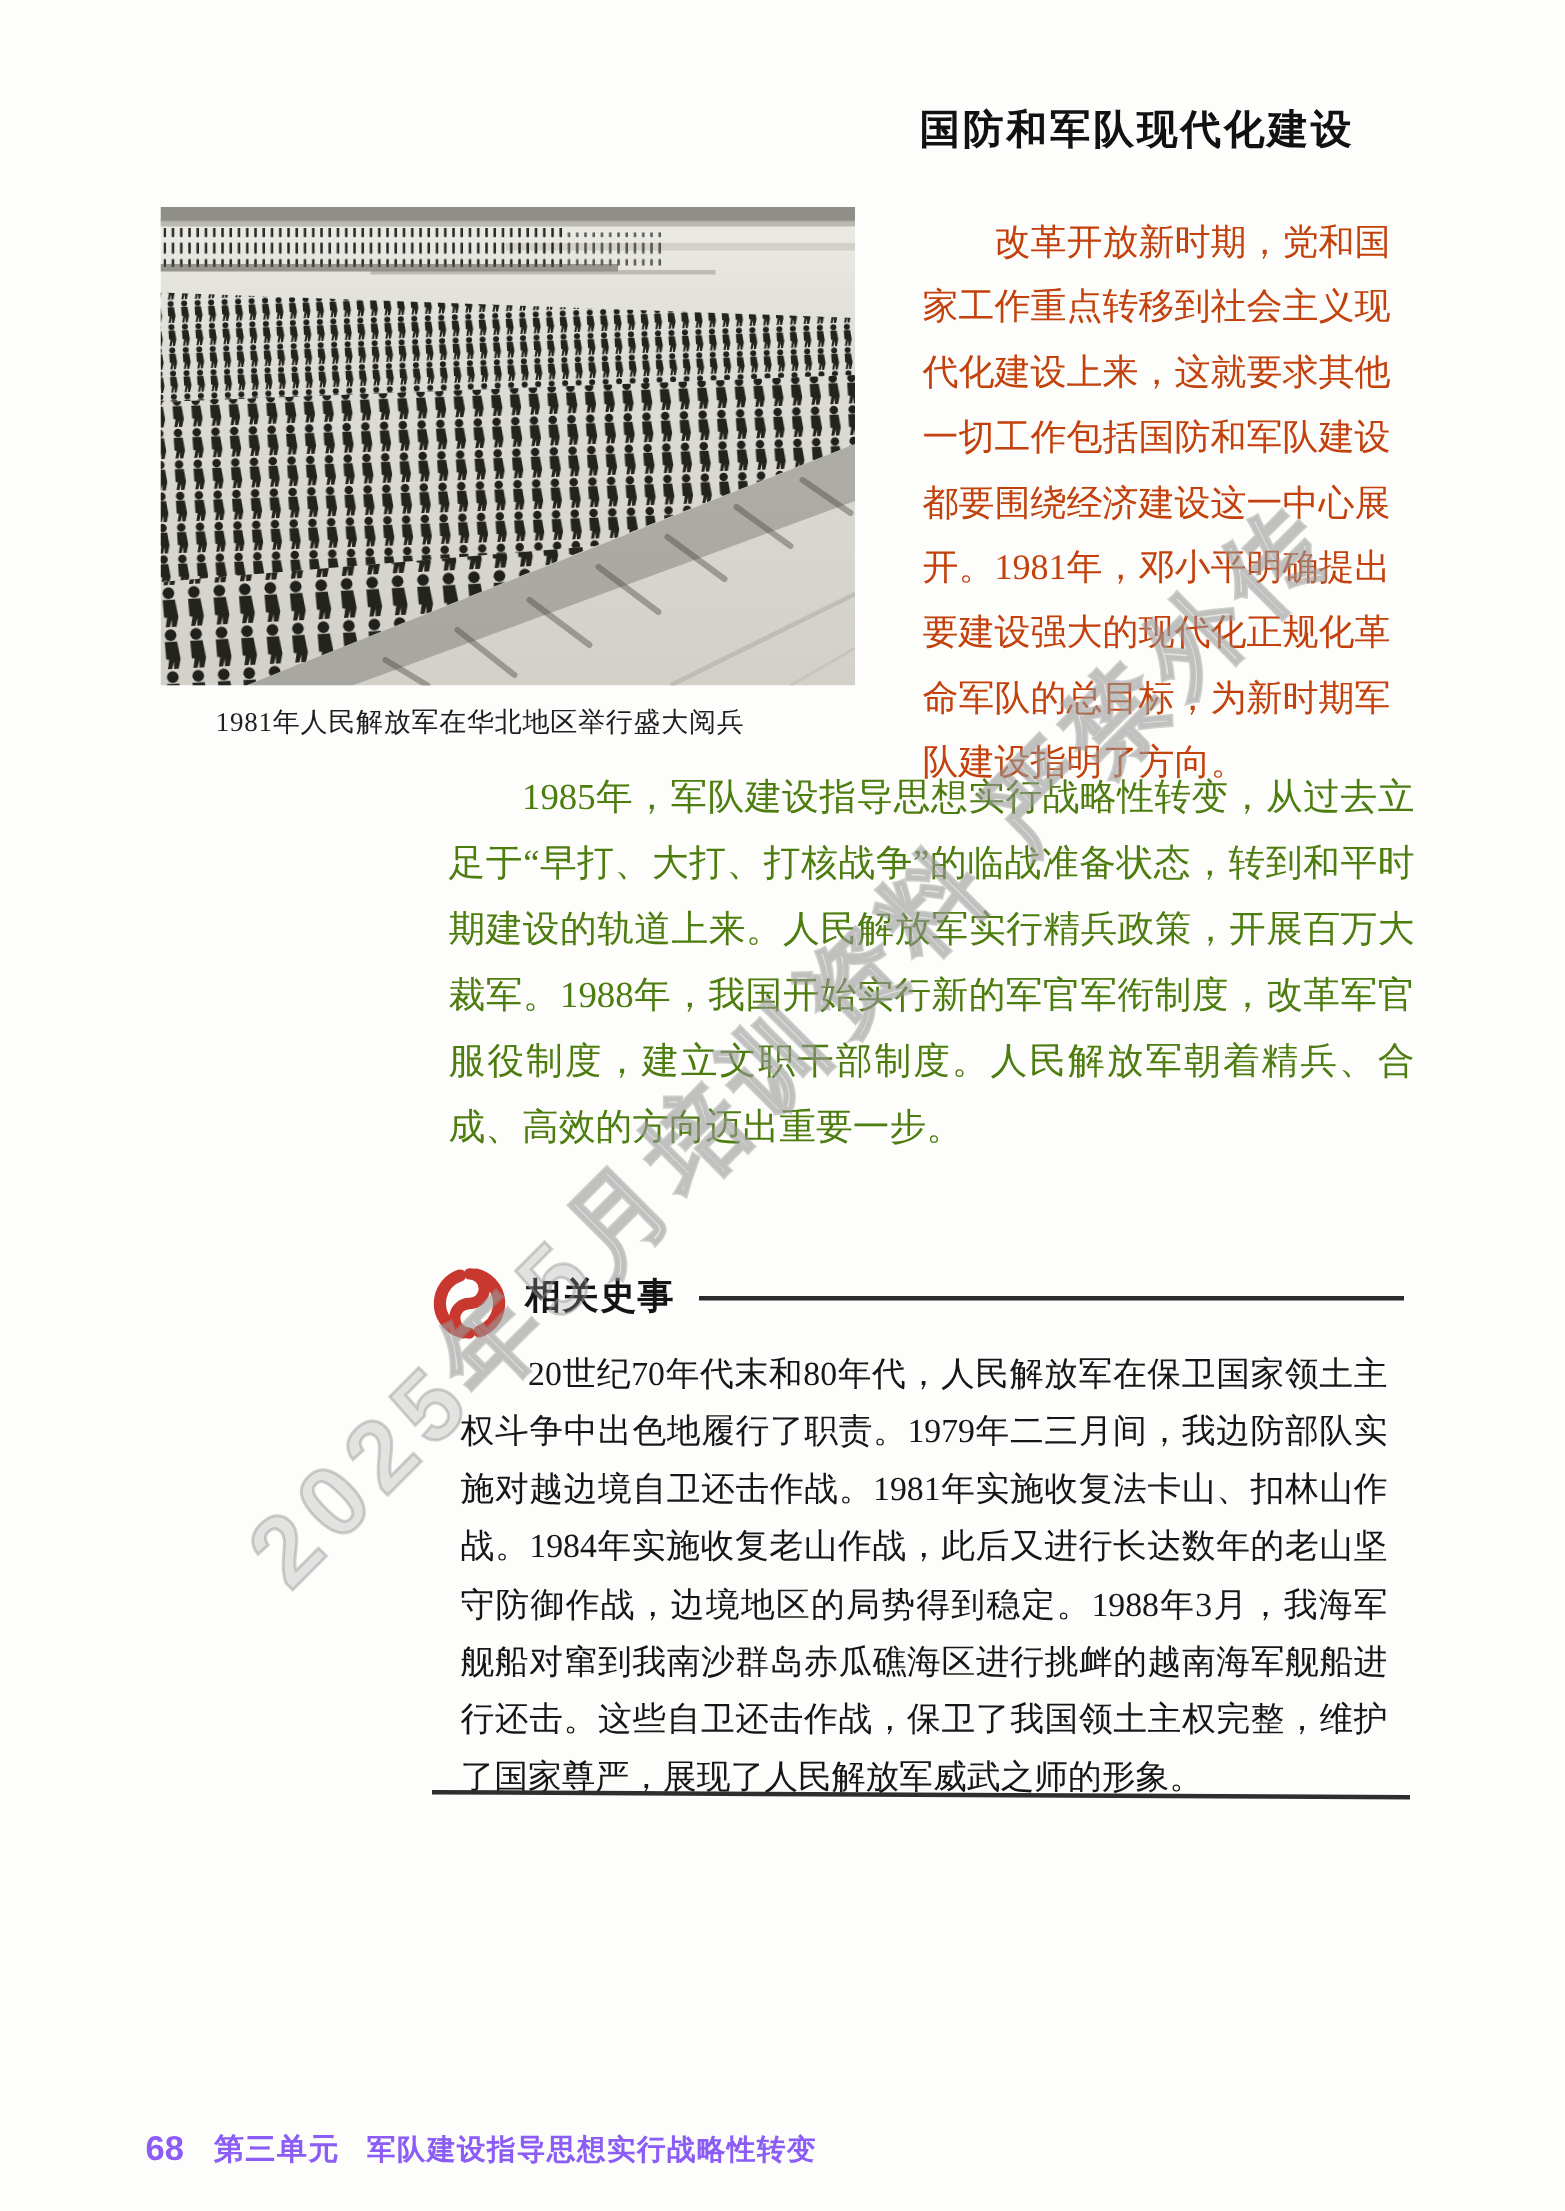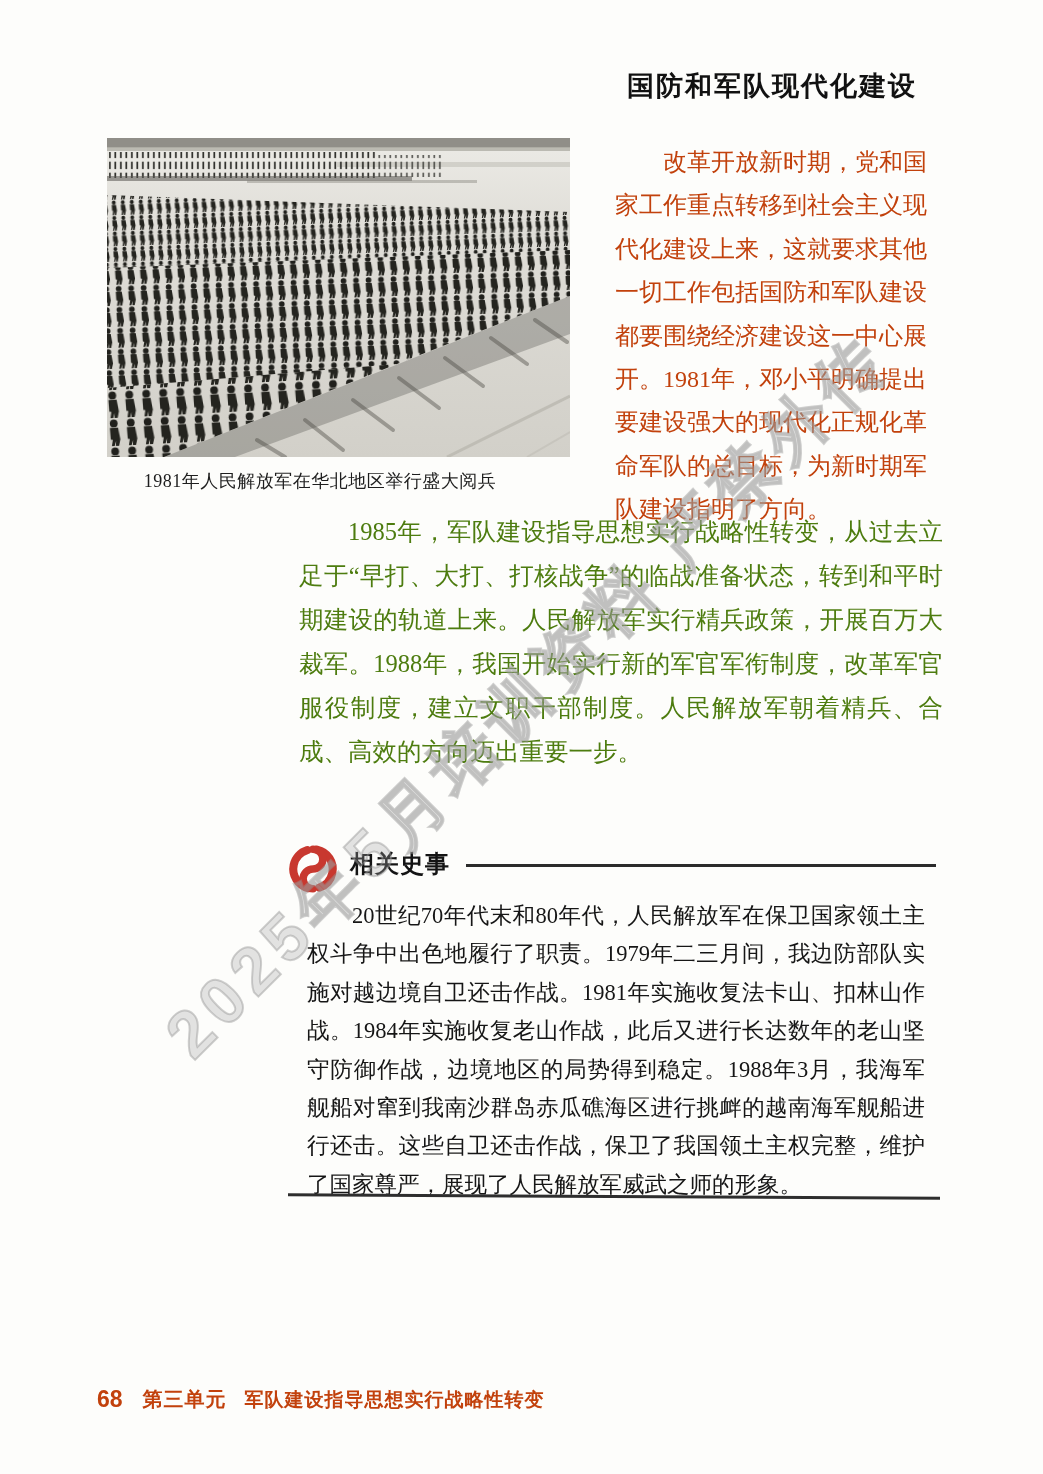--- a/index.html
+++ b/index.html
@@ -5,21 +5,21 @@
   html,body{margin:0;padding:0;background:#ffffff;}
   .page{
     position:relative;
     width:1043px;height:1474px;
     background:#fdfdfb;
     overflow:hidden;
     color:#1a1a1a;
     font-family:"Liberation Serif","DejaVu Serif",serif;
   }
   .header-title{
-    position:absolute;left:627px;top:68px;
+    position:absolute;left:613px;top:68px;
     font-family:"Liberation Sans","DejaVu Sans",sans-serif;
     font-weight:700;font-size:27px;letter-spacing:2px;color:#111;
   }
   .figure{position:absolute;left:107px;top:138px;width:426px;}
   .figure svg{display:block;width:463px;height:319px;}
   .figure-caption{
     margin-top:12px;text-align:center;font-size:18px;color:#1e1e1e;letter-spacing:0.5px;
   }
   .col-right{
     position:absolute;left:615px;top:141px;width:312px;
@@ -40,23 +40,23 @@
   }
   .rh-body{
     position:absolute;left:307px;top:897px;width:618px;
     font-size:22.5px;line-height:38.4px;text-align:justify;text-indent:2em;color:#161616;
   }
   .rh-close-rule{
     position:absolute;left:288px;top:1195px;width:652px;height:2.5px;background:#2e2e2e;
     transform:rotate(0.3deg);
   }
   .footer{
-    position:absolute;left:97px;top:1386px;
+    position:absolute;left:97px;top:1419px;
     display:flex;align-items:center;
-    font-family:"Liberation Sans","DejaVu Sans",sans-serif;font-weight:700;color:#c2410c;
+    font-family:"Liberation Sans","DejaVu Sans",sans-serif;font-weight:700;color:#8b5cf6;
   }
   .footer .pg{font-size:23px;}
   .footer .unit{font-size:20px;margin-left:20px;letter-spacing:1px;}
   .footer .unit-title{font-size:19px;margin-left:18px;letter-spacing:1px;}
   .watermark{
     position:absolute;left:528px;top:696px;
     transform:translate(-50%,-50%) rotate(-45deg);
     font-family:"Liberation Sans","DejaVu Sans",sans-serif;
     font-weight:700;font-size:66px;letter-spacing:8px;white-space:nowrap;
     color:rgba(165,165,165,0.30);

